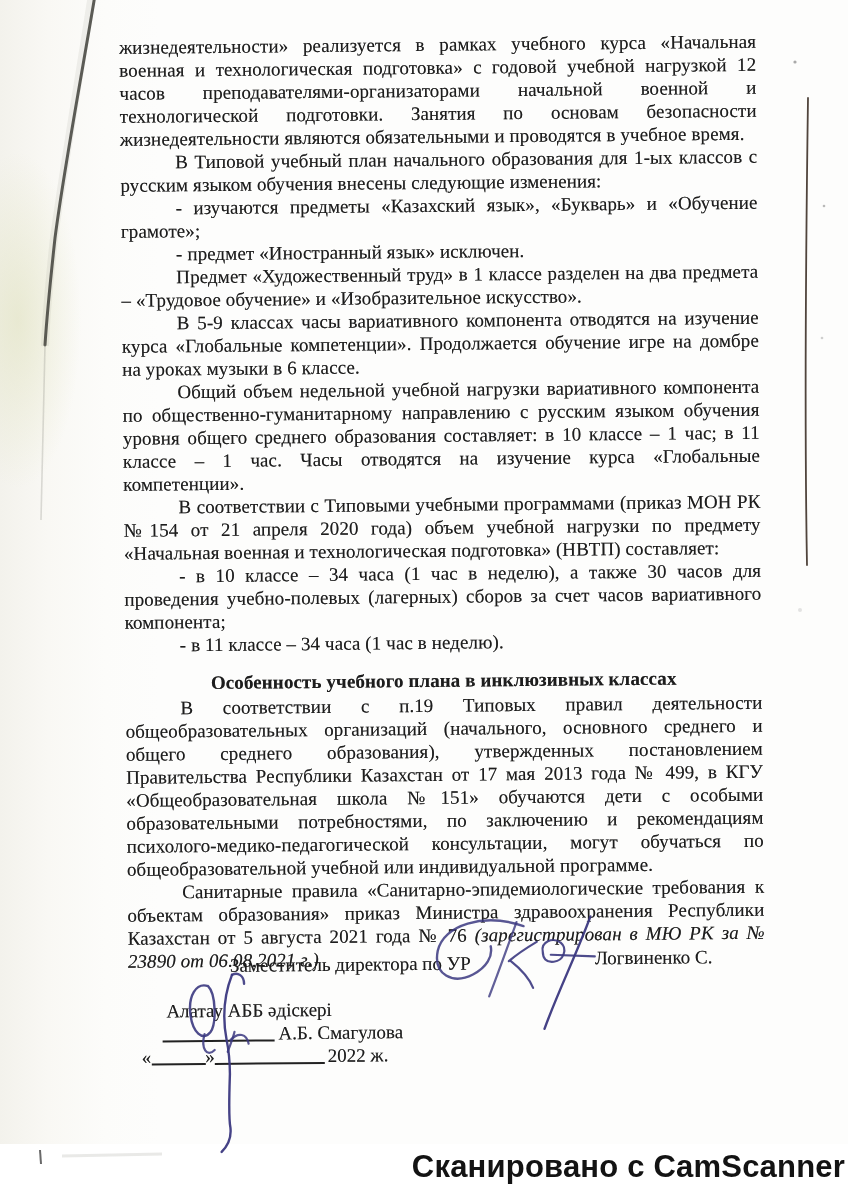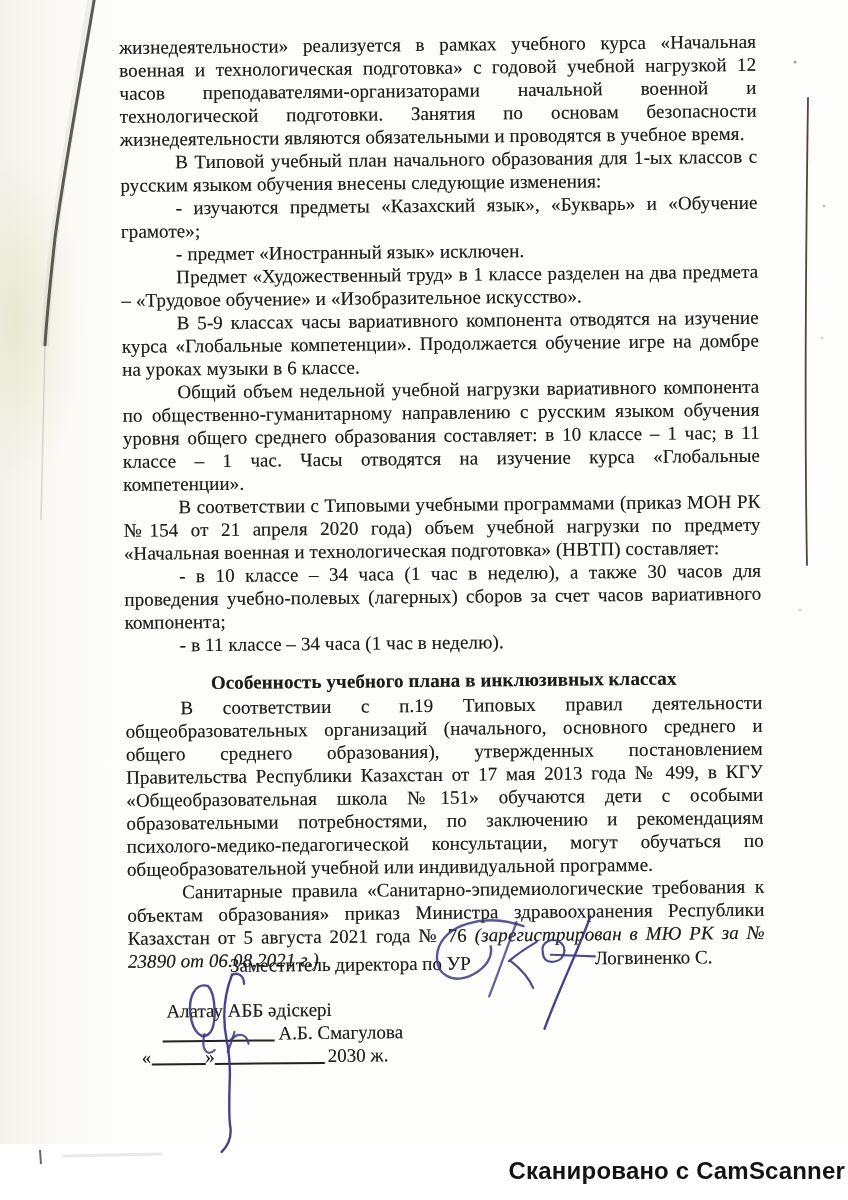--- a/index.html
+++ b/index.html
@@ -52,21 +52,21 @@
   }
   .blank.b1{width:112px;margin-right:4px;}
   .blank.b2{width:54px;}
   .blank.b3{width:110px;margin-right:3px;}
   .sig-svg{position:absolute;overflow:visible;}
   .sig-svg path{fill:none;stroke-linecap:round;stroke-linejoin:round;}
   
   .watermark{
     position:absolute;right:3px;bottom:15px;
     font-family:"Liberation Sans", sans-serif;
-    font-weight:700;font-size:24px;color:#131313;letter-spacing:0.2px;
+    font-weight:700;font-size:31px;color:#131313;letter-spacing:0.2px;
   }
   .artifacts{position:absolute;inset:0;pointer-events:none;}
 </style>
 </head>
 <body>
 
 <div class="page">
   <div class="left-tint"></div>
   <div class="footer-strip"></div>
 </div>
@@ -98,21 +98,21 @@
     <path class="sig-stroke" stroke-width="2.2" opacity="0.9" d="M 82,47 C 92,55 100,64 104,74" stroke="#3b3880"></path>
     <path class="sig-stroke" stroke-width="2.2" opacity="0.9" d="M 114,38 C 112,28 124,23 132,29 C 139,35 135,47 125,48 C 117,49 114,44 114,38" stroke="#3b3880"></path>
     <path class="sig-stroke" stroke-width="2.4" opacity="0.95" d="M 162,3 C 148,40 128,80 115,115" stroke="#3b3880"></path>
     <path class="sig-stroke" stroke-width="2.2" opacity="0.9" d="M 122,41 L 166,43" stroke="#3b3880"></path>
   </svg>
 
   <span class="abs methodist-title">Алатау АББ әдіскері</span>
 
   <span class="abs methodist-line2"><span class="blank b1"></span><span>А.Б. Смагулова</span></span>
 
-  <span class="abs date-line"><span>«</span><span class="blank b2"></span><span>»</span><span class="blank b3"></span><span>2030 ж.</span></span>
+  <span class="abs date-line"><span>«</span><span class="blank b2"></span><span>»</span><span class="blank b3"></span><span>2022 ж.</span></span>
 
   <svg class="sig-svg" style="left:178px;top:968px;" width="80" height="190" viewBox="0 0 80 190">
     <path class="sig-stroke" stroke-width="2.4" opacity="0.9" d="M 26,16 C 14,12 6,26 8,44 C 10,62 20,72 28,62 C 34,54 34,24 26,16" stroke="#3b3880"></path>
     <path class="sig-stroke" stroke-width="2.4" opacity="0.9" d="M 50,5 C 56,2 62,6 62,14" stroke="#3b3880"></path>
     <path class="sig-stroke" stroke-width="2.4" opacity="0.95" d="M 50,5 C 42,25 40,48 44,70 C 46,80 47,92 47,104 C 46,128 45,148 47,158 C 48,168 44,176 38,182" stroke="#3b3880"></path>
     <path class="sig-stroke" stroke-width="2.2" opacity="0.85" d="M 22,64 C 18,78 24,88 32,80" stroke="#3b3880"></path>
     <path class="sig-stroke" stroke-width="2.2" opacity="0.85" d="M 52,62 C 50,70 47,76 45,82" stroke="#3b3880"></path>
     <path class="sig-stroke" stroke-width="2.2" opacity="0.85" d="M 48,70 C 56,62 64,64 66,74" stroke="#3b3880"></path>
   </svg>
 </div>

